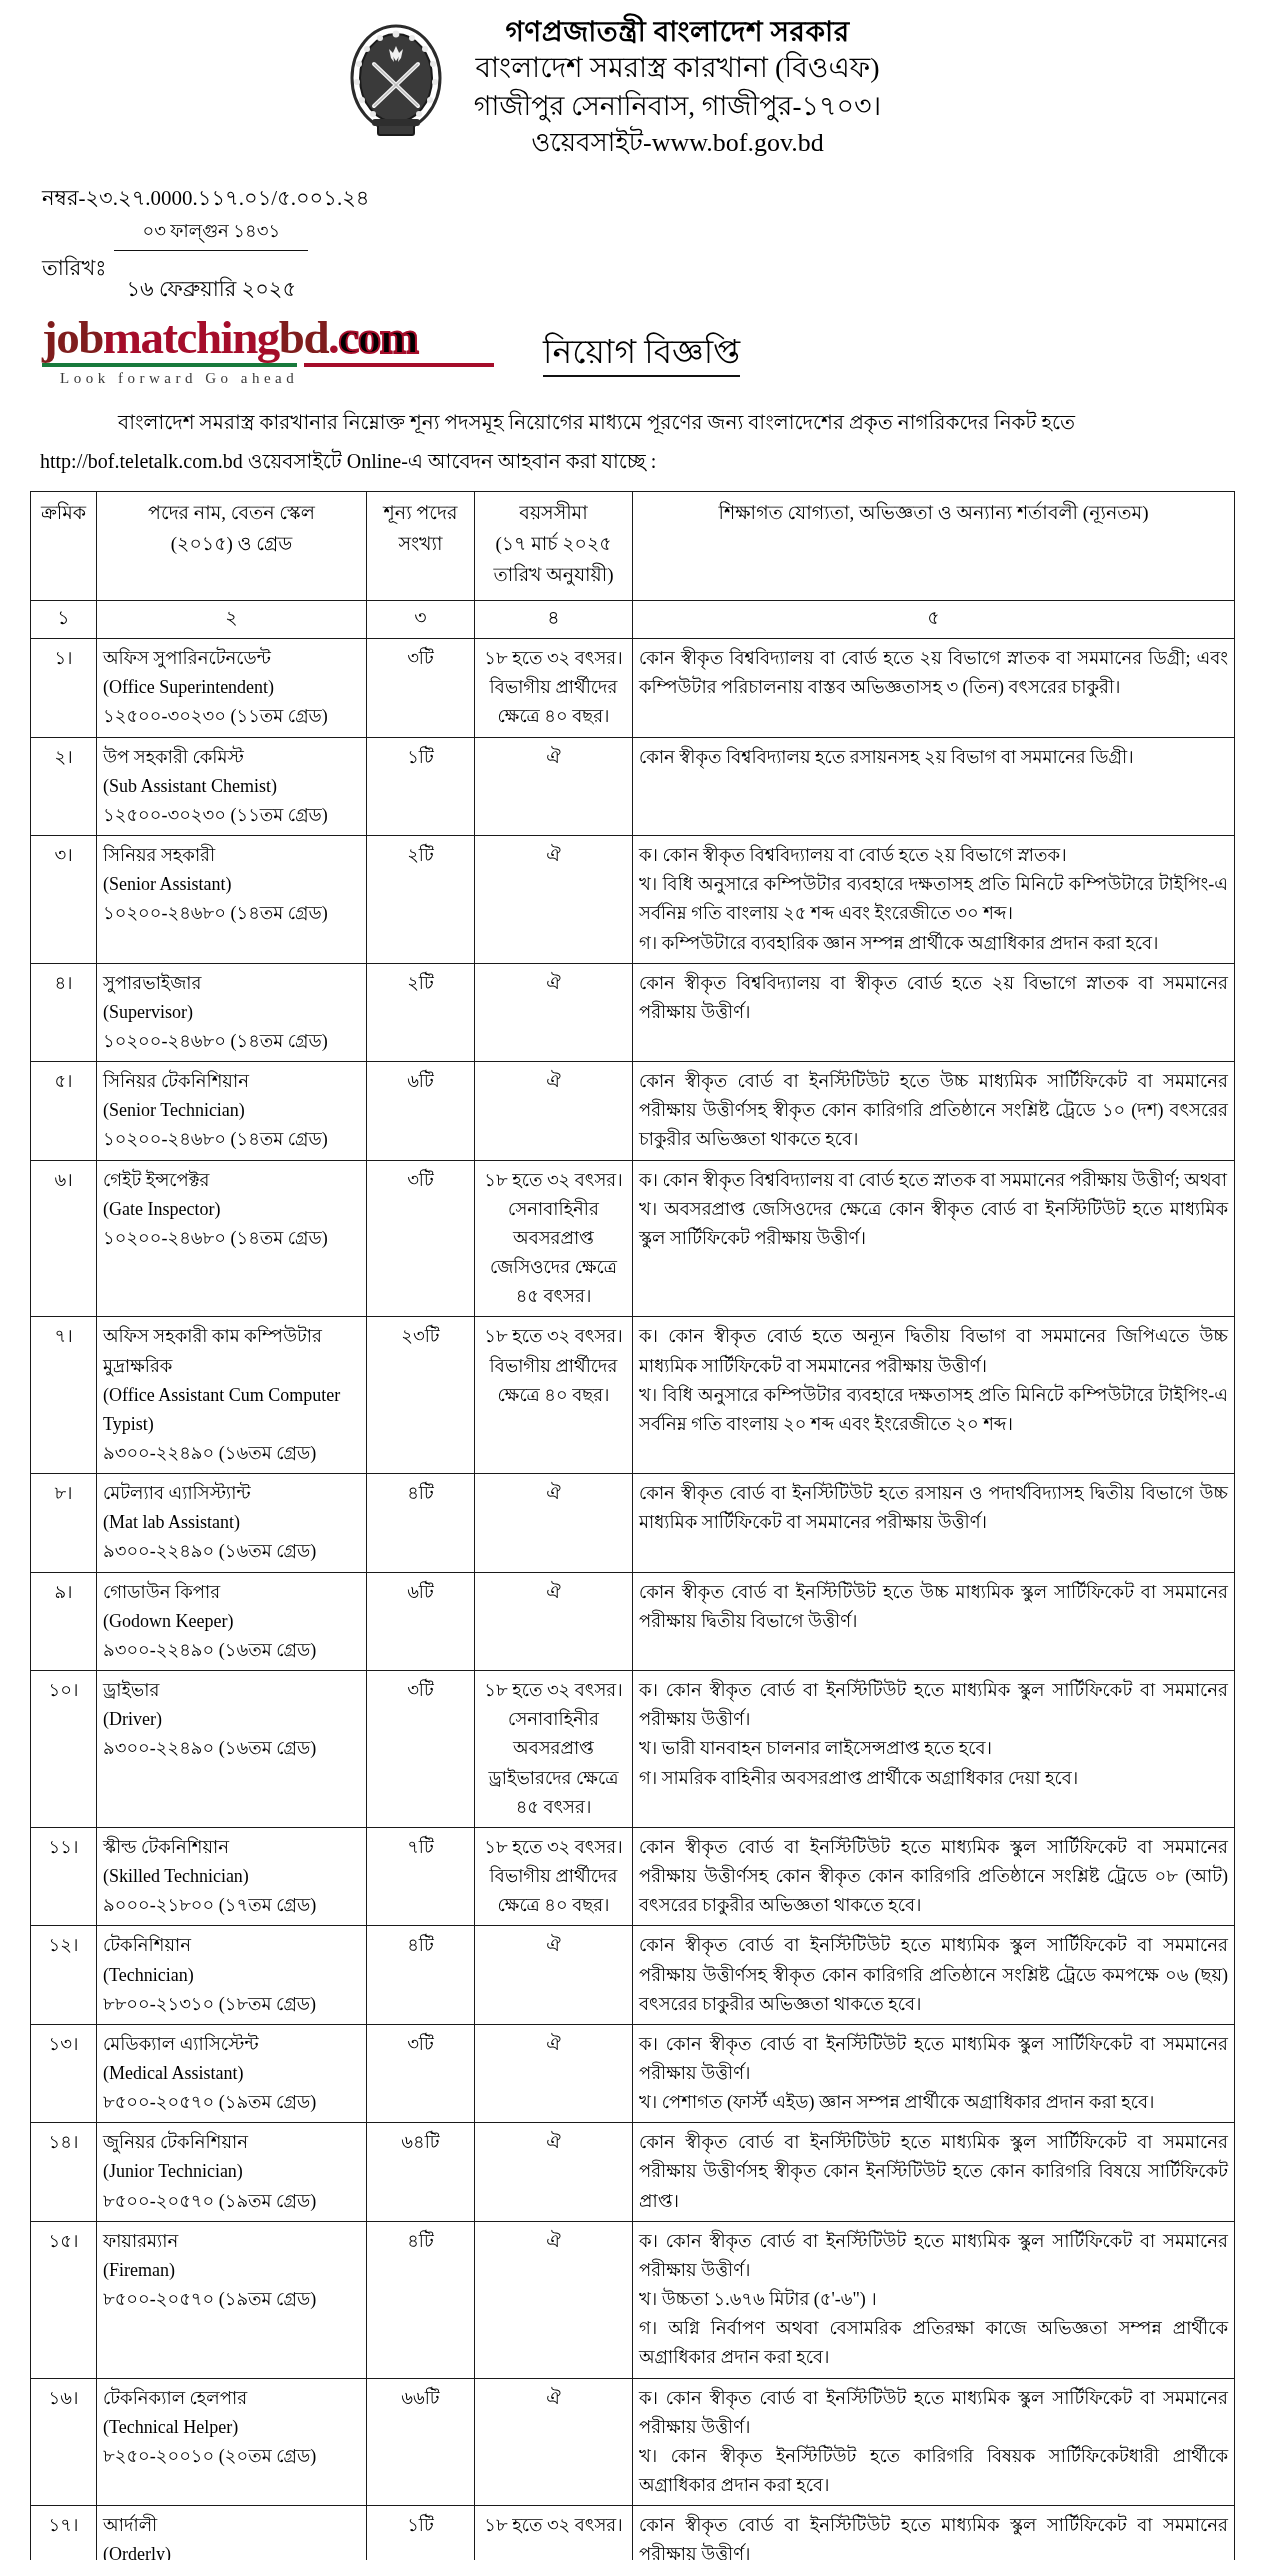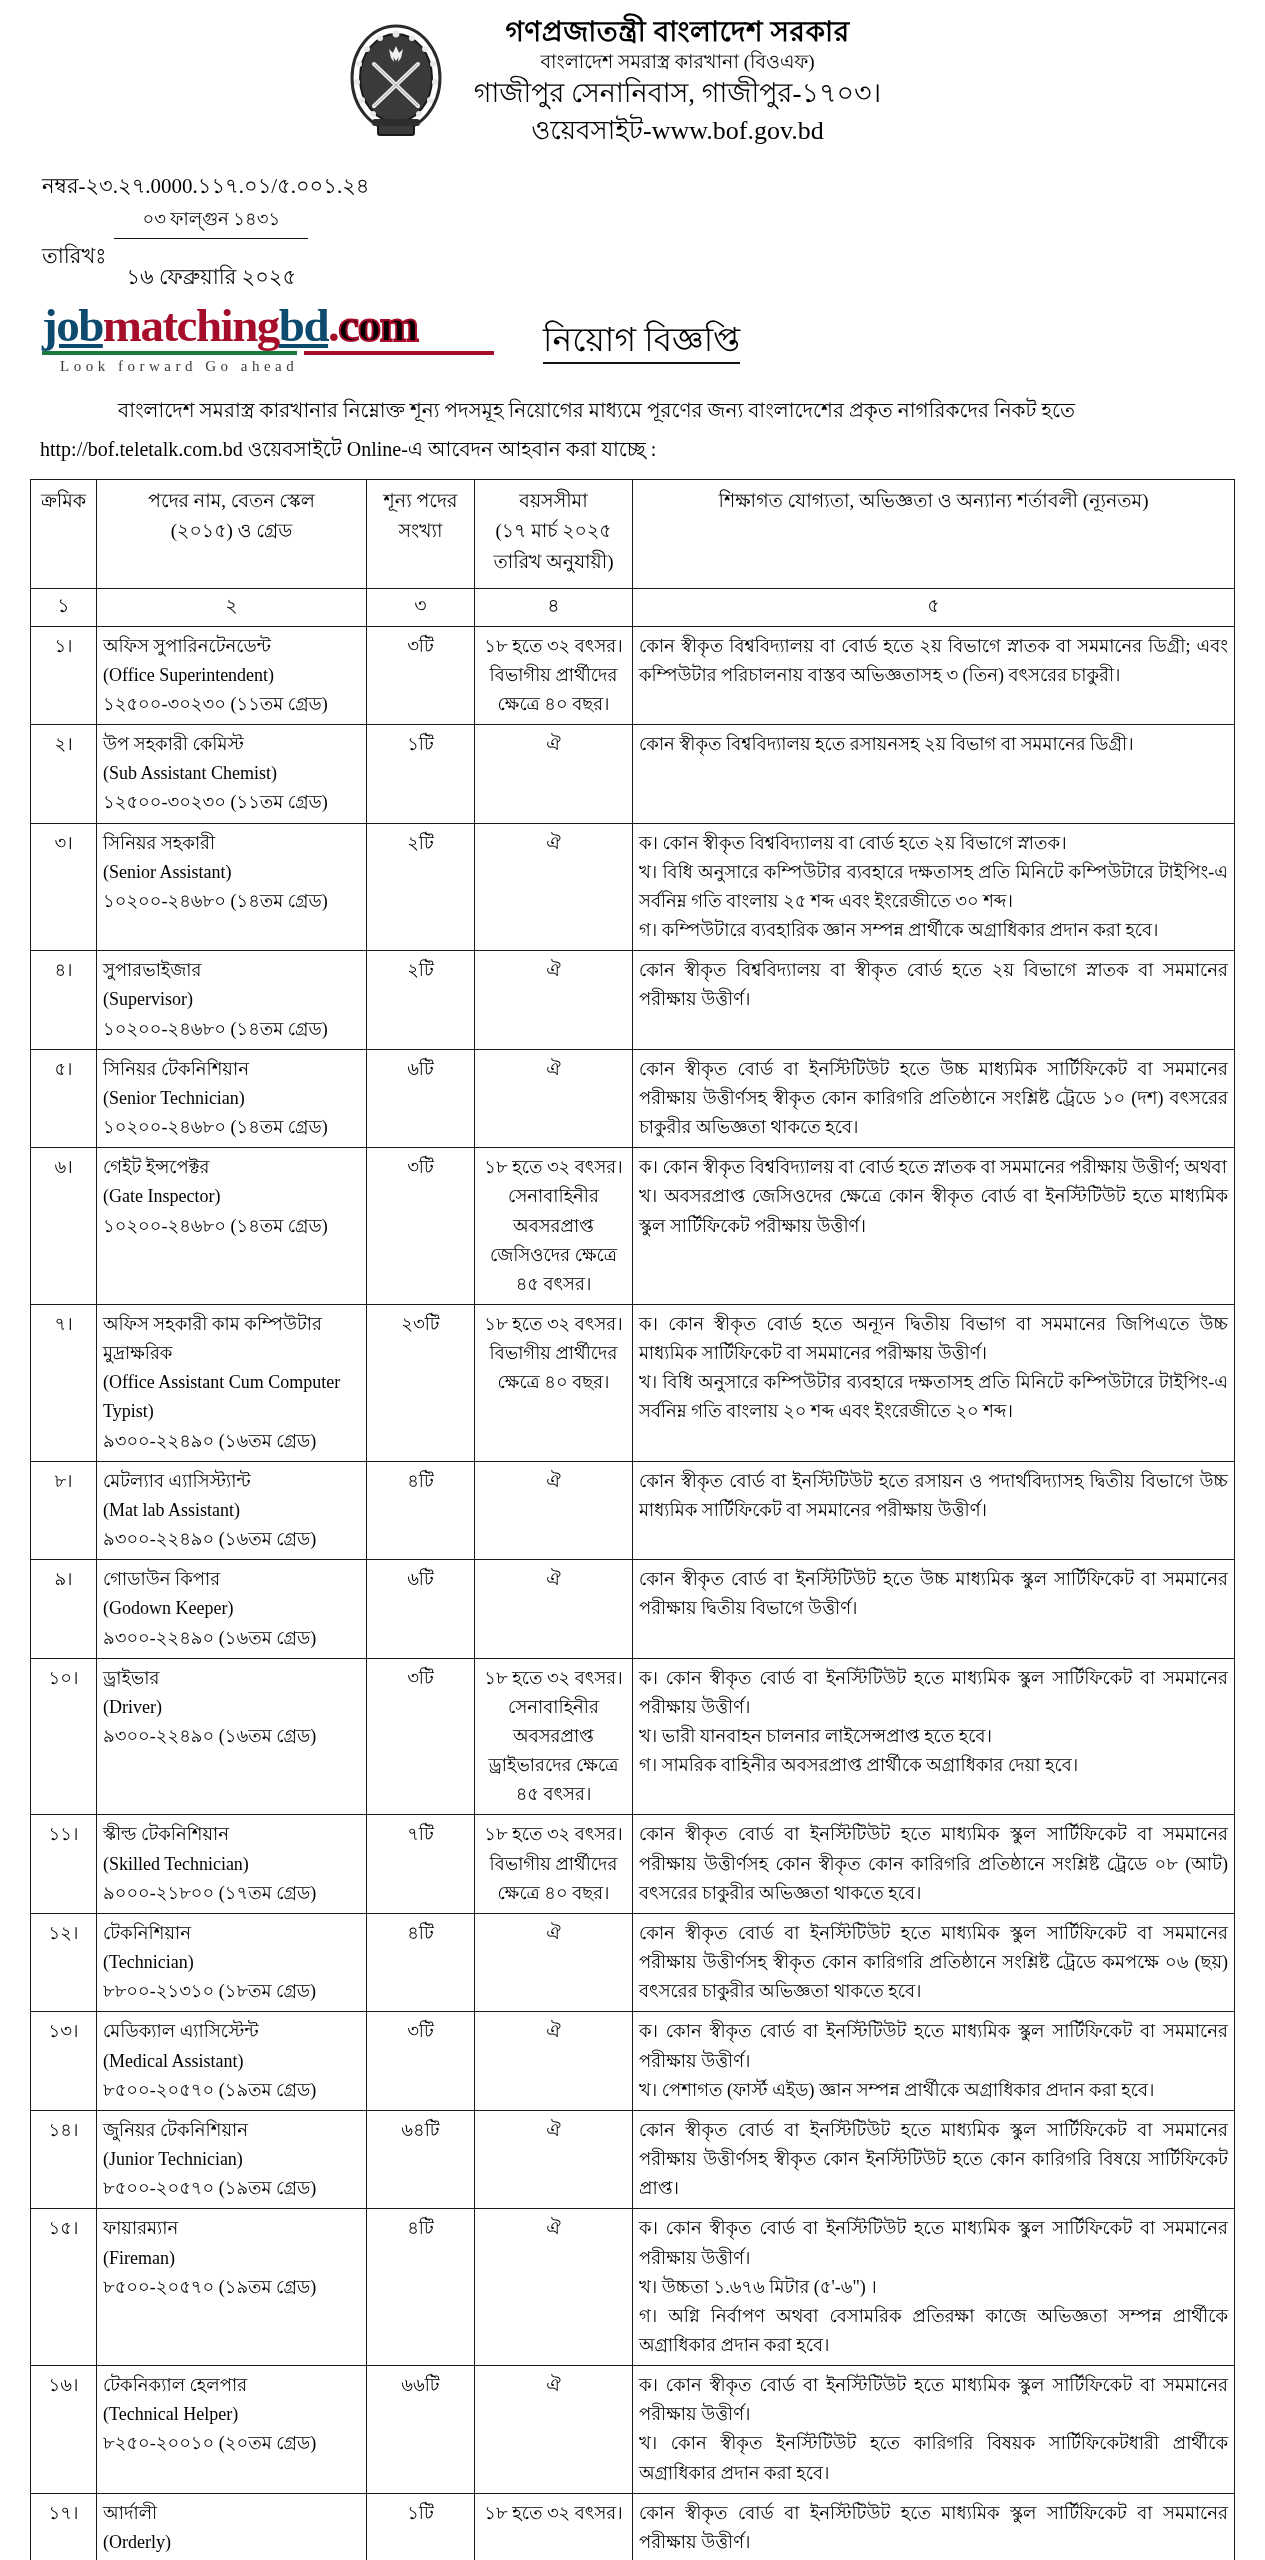--- a/index.html
+++ b/index.html
@@ -33,21 +33,21 @@
   }
   .head-text { text-align: center; padding-right: 40px; }
   .gov-line {
     font-size: 28px;
     font-weight: bold;
     letter-spacing: .5px;
     line-height: 1.26;
     white-space: nowrap;
   }
   .org-line {
-    font-size: 19px;
+    font-size: 28px;
     line-height: 1.38;
     white-space: nowrap;
   }
   .addr-line {
     font-size: 27px;
     line-height: 1.38;
     white-space: nowrap;
   }
   .web-line {
     font-size: 26px;
@@ -87,21 +87,21 @@
   }
   .wm-logo { width: 455px; flex: 0 0 455px; padding-top: 2px; }
   .wm-word {
     font-family: "Liberation Serif", serif;
     font-weight: bold;
     font-size: 47px;
     letter-spacing: -1.5px;
     line-height: 1;
     white-space: nowrap;
   }
-  .wm-green { color: #0c4a6e; text-decoration: underline; }
+  .wm-green { color: #7f1d1d; }
   .wm-red  { color: #a50d2a; }
   .wm-yellow { color: #000000; -webkit-text-stroke: 2px #a50d2a; }
   .wm-rules { display: flex; gap: 7px; margin-top: 2px; }
   .wm-rule-a { height: 4px; background: #187a3c; width: 255px; }
   .wm-rule-b { height: 4px; background: #a50d2a; width: 190px; }
   .wm-tag {
     font-size: 15px;
     letter-spacing: 4.5px;
     color: #3a3a3a;
     margin-top: 3px;

